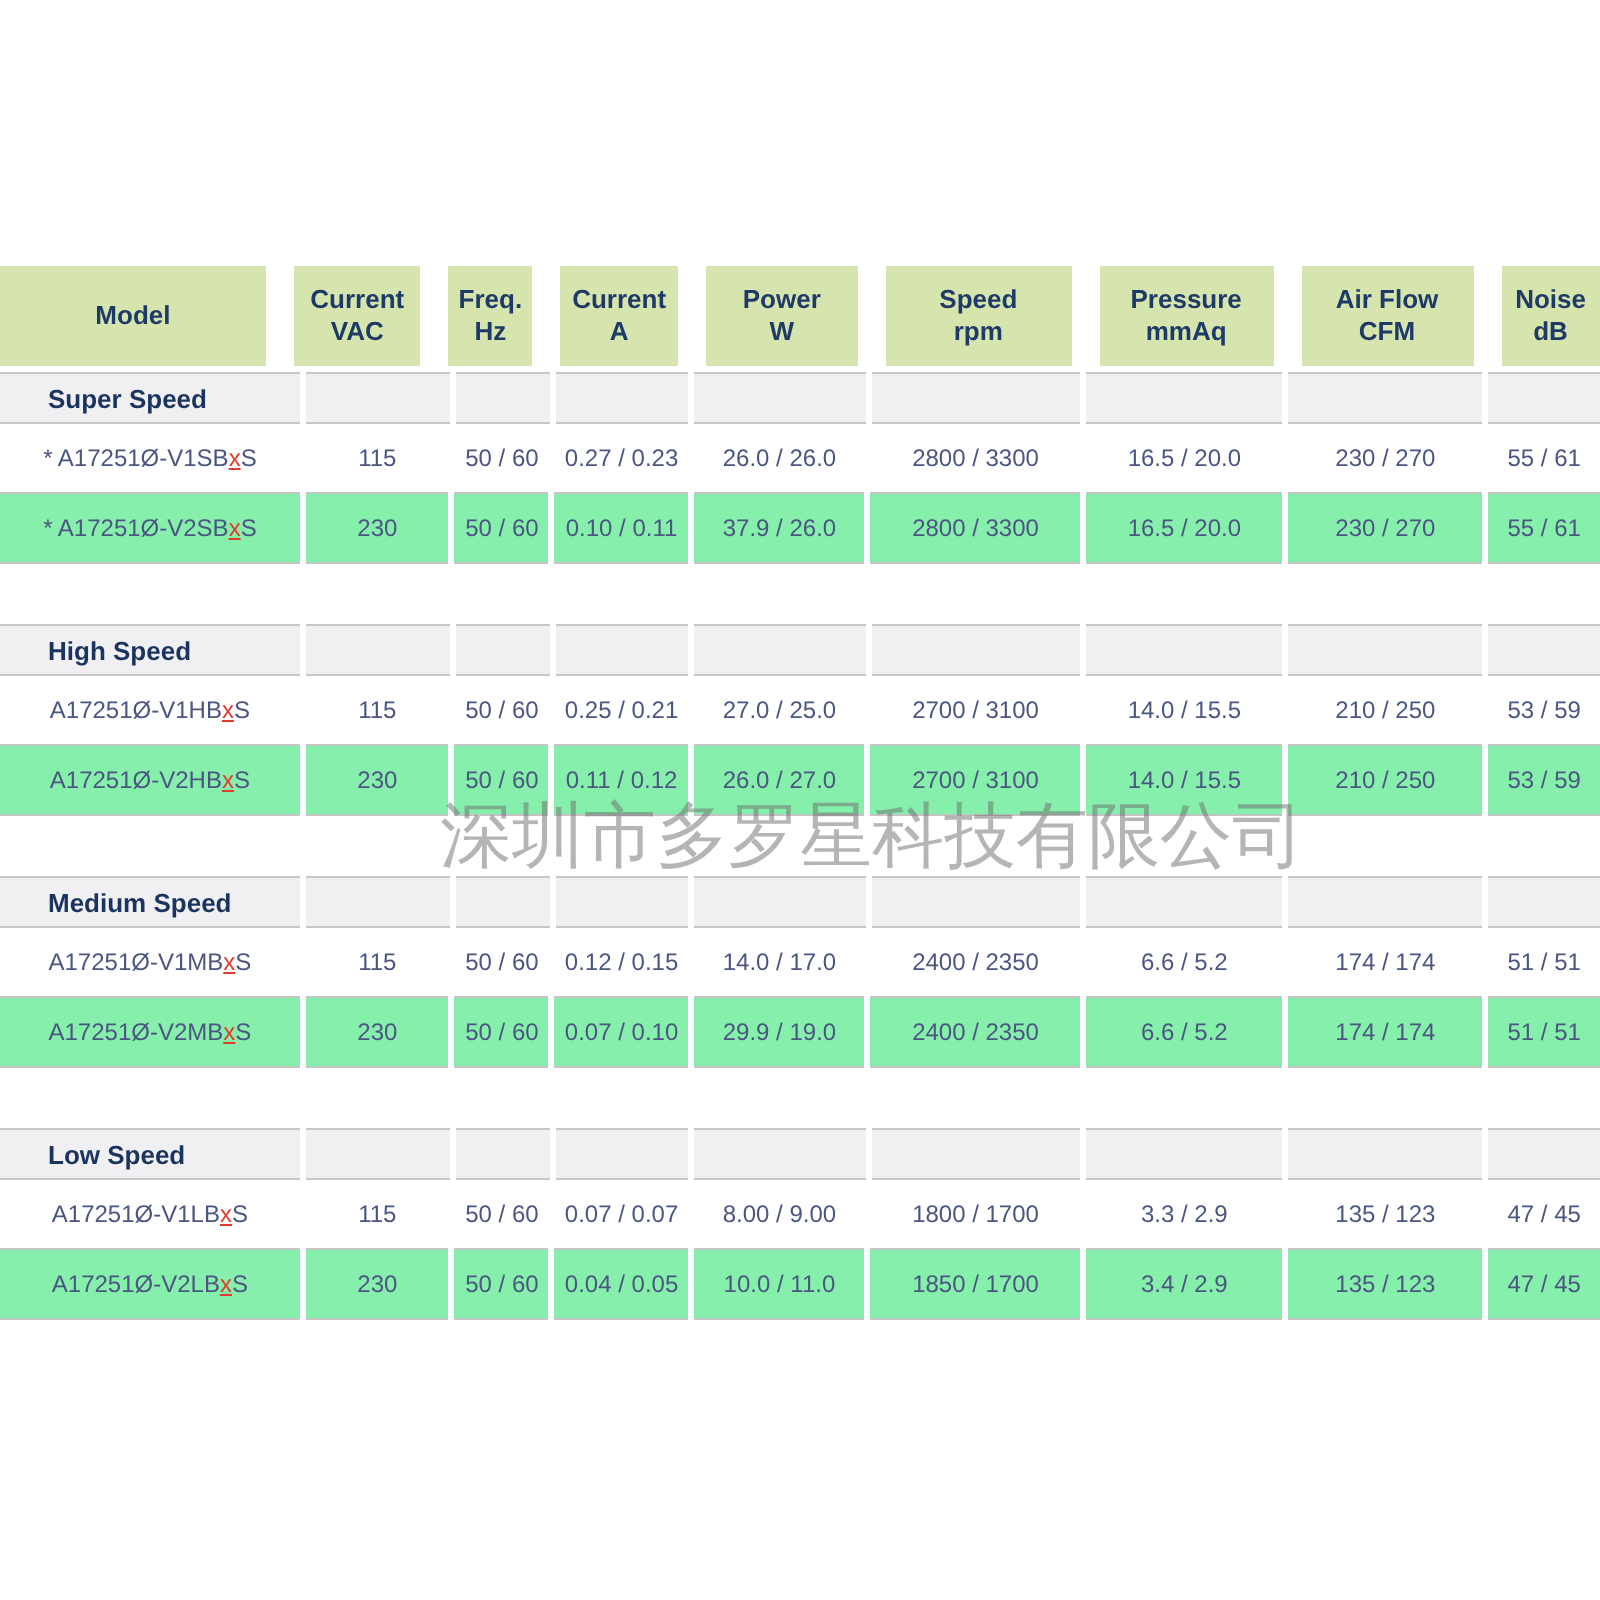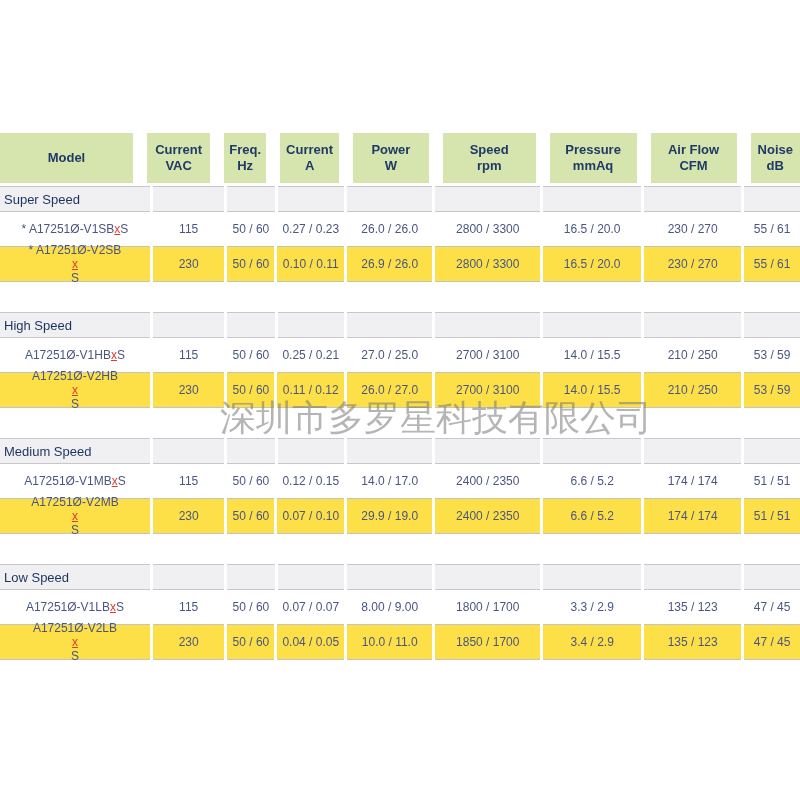--- a/index.html
+++ b/index.html
@@ -13,27 +13,27 @@
   .c5{width:107px}.c6{width:100px}.c7{width:99px}.c8{width:57px}
   
   .header-row{height:50px;gap:14px;}
   .header-row .cell{background:#d6e4ae;flex-direction:column;font-weight:bold;
                     font-size:13px;line-height:16px;color:#1e3a66;text-align:center;}
   
   .block{margin-top:30px;}
   .block.first{margin-top:3px;}
   .section-row{height:26px;}
   .section-row .cell{background:#f0eff1;border-top:1px solid #c8c6c9;border-bottom:1px solid #c8c6c9;}
-  .section-row .title-cell{justify-content:flex-start;padding-left:4px;font-weight:normal;
+  .section-row .title-cell{justify-content:flex-start;padding-left:24px;font-weight:bold;
                            font-size:13px;color:#1b335f;}
   
   .data-row{height:35px;}
   .data-row .cell{background:#ffffff;border-bottom:1px solid #c4c4c6;
                   font-size:12px;color:#4a5680;white-space:nowrap;}
-  .data-row.alt .cell{background:#fde047;flex-direction:column;}
+  .data-row.alt .cell{background:#86efac;}
   .model-cell{font-size:12.5px;color:#3c4a73;}
   .m-x{color:#e23b2e;text-decoration:underline;}
   
   .watermark{position:absolute;left:220px;top:396px;z-index:5;font-size:36px;line-height:1.2;
              letter-spacing:0px;color:#6e6e6e;opacity:0.5;white-space:nowrap;pointer-events:none;}
 </style>
 </head>
 <body>
 
 <div class="page">
@@ -109,21 +109,21 @@
       </div>
       <div class="row data-row alt">
         <div class="cell c0 model-cell">
             <span>* A17251Ø-V2SB</span>
             <span class="m-x">x</span>
             <span>S</span>
           </div>
         <div class="cell c1">230</div>
         <div class="cell c2">50 / 60</div>
         <div class="cell c3">0.10 / 0.11</div>
-        <div class="cell c4">26.9 / 26.0</div>
+        <div class="cell c4">37.9 / 26.0</div>
         <div class="cell c5">2800 / 3300</div>
         <div class="cell c6">16.5 / 20.0</div>
         <div class="cell c7">230 / 270</div>
         <div class="cell c8">55 / 61</div>
       </div>
     </div>
 
     <div class="block">
       <div class="row section-row">
         <div class="cell c0 title-cell">High Speed</div>

